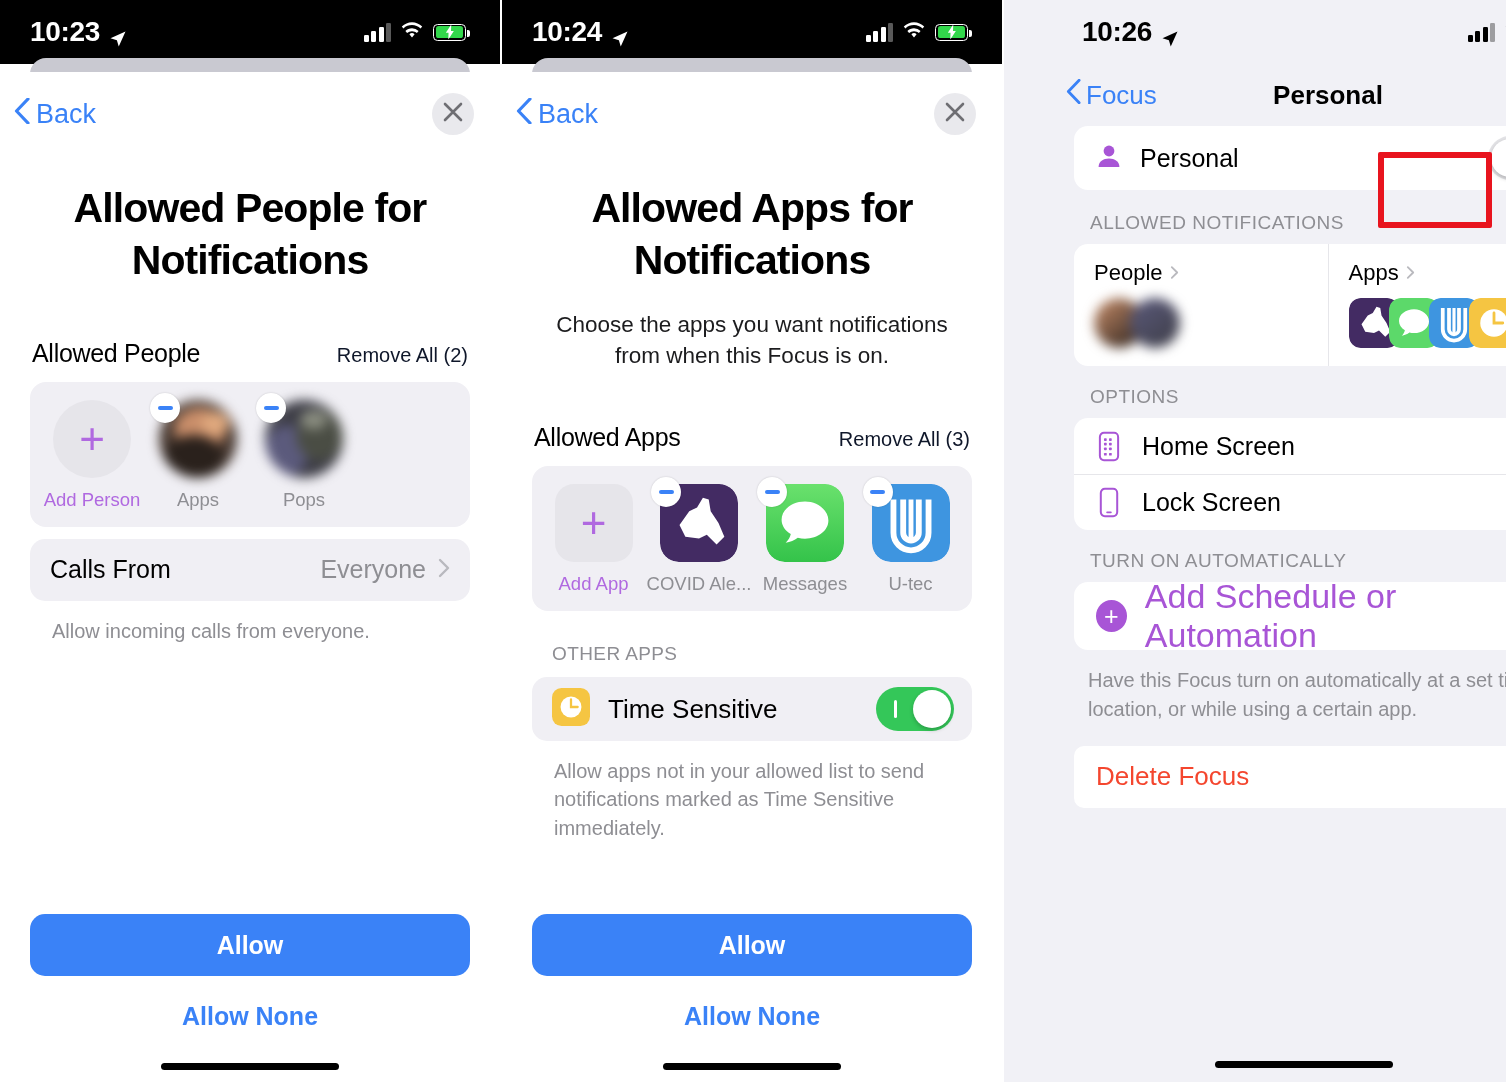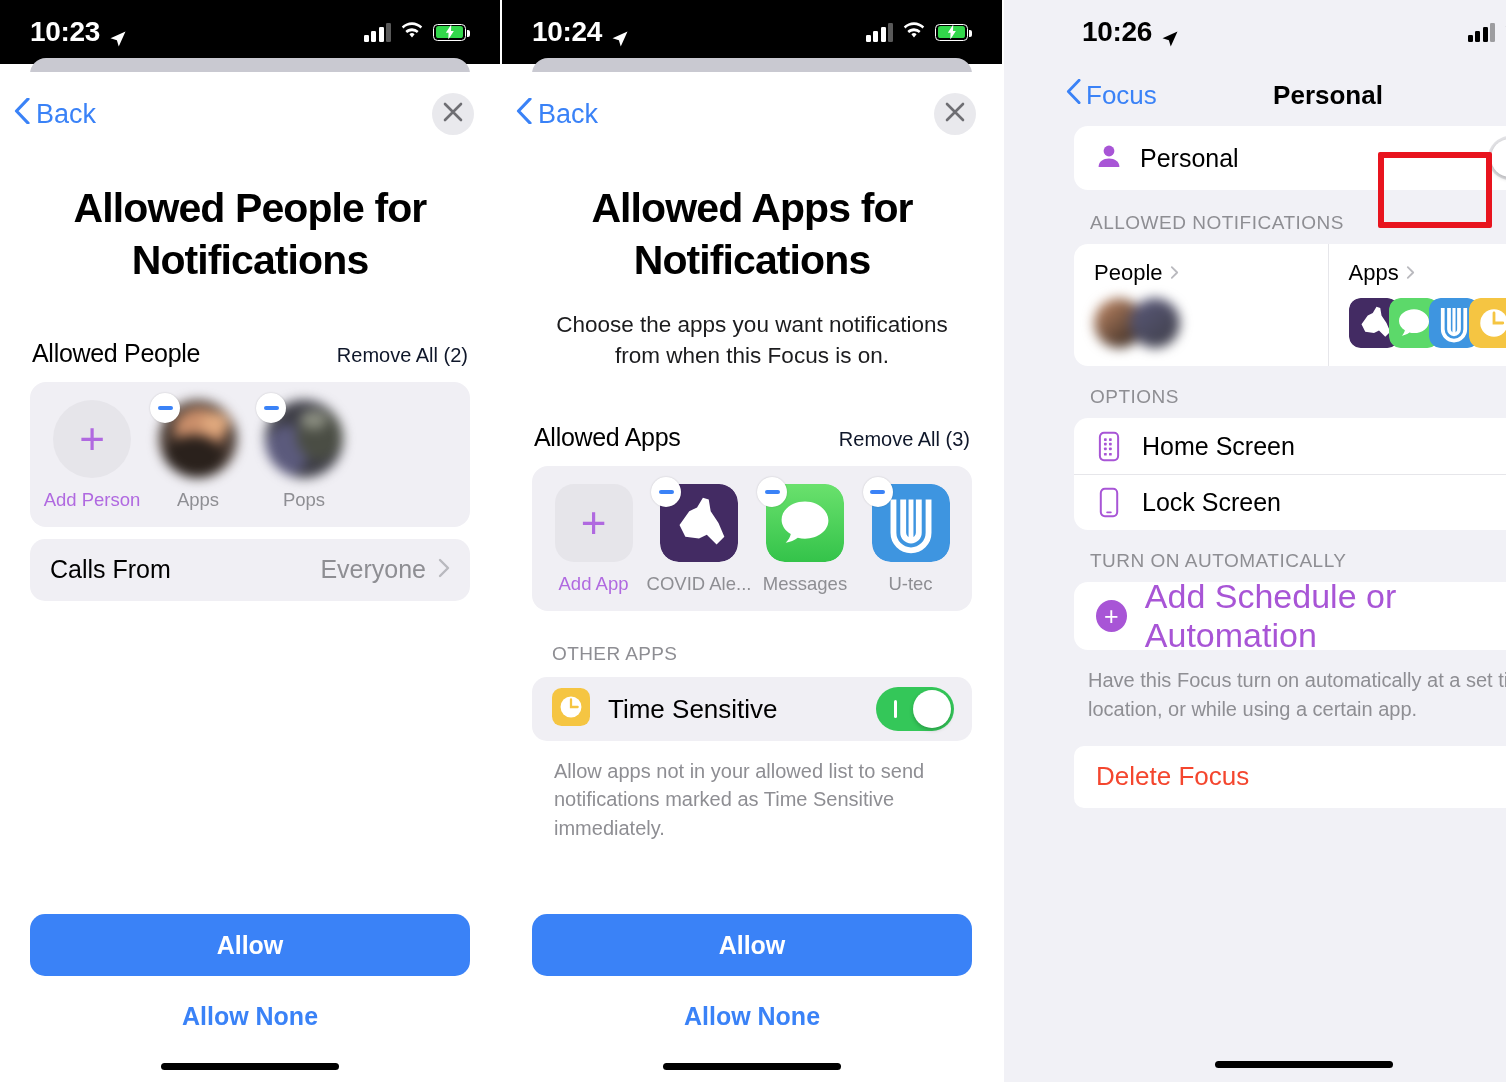--- a/index.html
+++ b/index.html
@@ -345,20 +345,21 @@
           <span class="lbl">Calls From</span>
           <span class="right">
             <span class="val">Everyone</span>
             <span>
               <svg viewBox="0 0 12 20" width="12" height="20">
                   <path d="M2 2l8 8-8 8" fill="none" stroke="#b9b9be" stroke-width="2.4" stroke-linecap="round" stroke-linejoin="round"></path>
                 </svg>
             </span>
           </span>
         </div>
+        <p class="foot-note">Allow incoming calls from everyone.</p>
       </div>
 
       <div class="bottom-area">
         <div class="allow-btn">Allow</div>
         <div class="allow-none">Allow None</div>
         <div class="home-ind"></div>
       </div>
     </div>
   </section>
 

